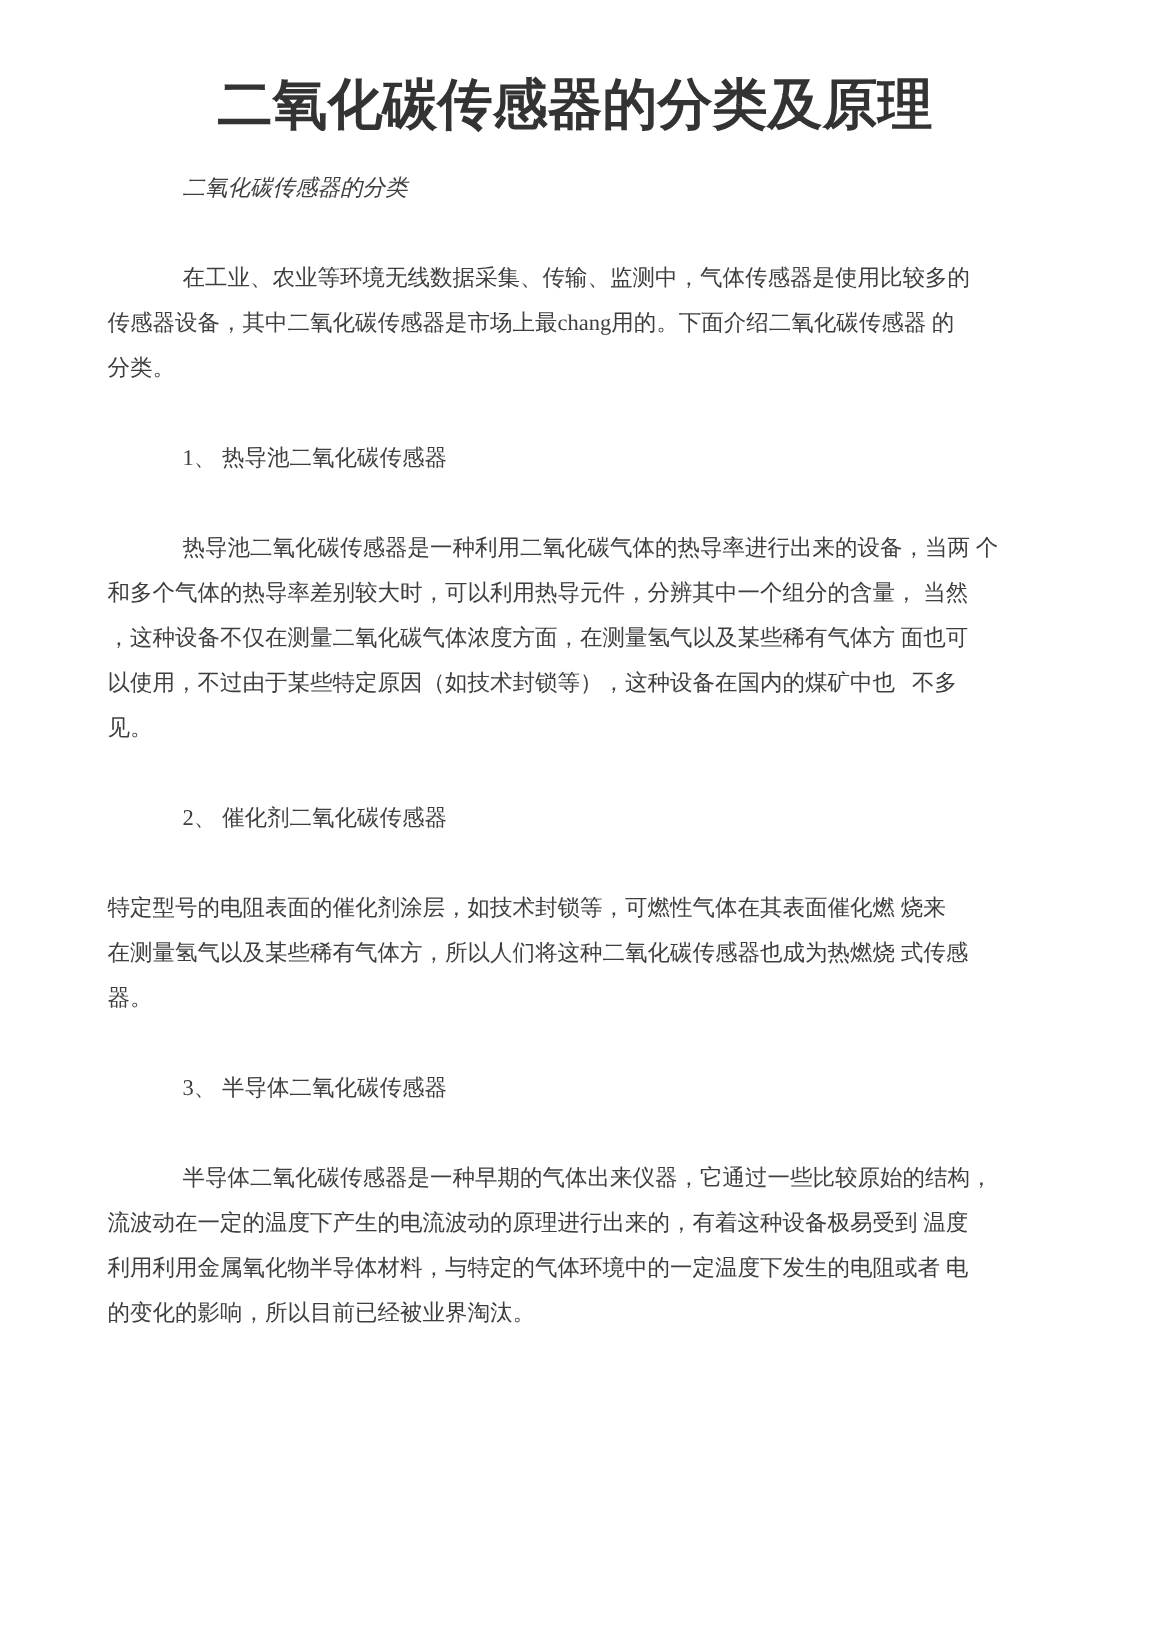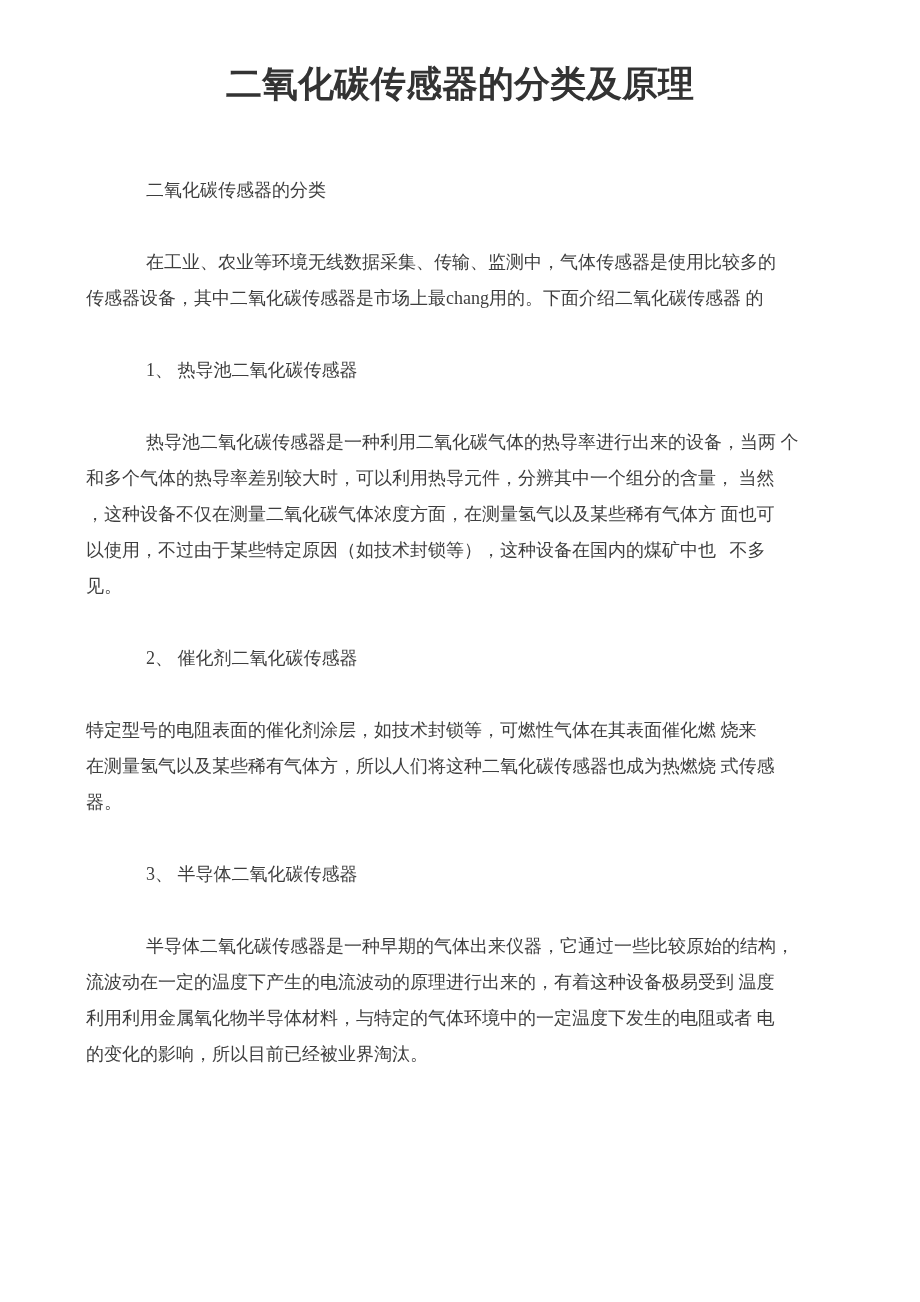--- a/index.html
+++ b/index.html
@@ -14,31 +14,32 @@
     background: #ffffff;
     overflow: hidden;
     font-family: "Liberation Serif", "DejaVu Serif", serif;
     color: #3e3e3e;
   }
   .doc-title {
     margin: 0;
     padding-top: 60px;
     height: 48px;
     line-height: 48px;
-    font-size: 36px;
+    font-size: 44px;
     font-weight: bold;
     text-align: center;
     color: #333333;
     white-space: pre;
   }
   .block {
     margin-top: 36px;
   }
   .block.first-block {
-    margin-top: 64px;
+    margin-top: 24px;
+    font-style: italic;
   }
   .line {
     white-space: pre;
     font-size: 18px;
     line-height: 36px;
     height: 36px;
     padding-left: 86px;
     color: #3e3e3e;
   }
   .line.indent {
@@ -52,20 +53,21 @@
 
   <h1 class="doc-title">二氧化碳传感器的分类及原理</h1>
 
   <div class="block first-block">
     <div class="line indent">二氧化碳传感器的分类</div>
   </div>
 
   <div class="block">
     <div class="line indent">在工业、农业等环境无线数据采集、传输、监测中，气体传感器是使用比较多的</div>
     <div class="line">传感器设备，其中二氧化碳传感器是市场上最chang用的。下面介绍二氧化碳传感器 的</div>
+    <div class="line">分类。</div>
   </div>
 
   <div class="block">
     <div class="line indent">1、 热导池二氧化碳传感器</div>
   </div>
 
   <div class="block">
     <div class="line indent">热导池二氧化碳传感器是一种利用二氧化碳气体的热导率进行出来的设备，当两 个</div>
     <div class="line">和多个气体的热导率差别较大时，可以利用热导元件，分辨其中一个组分的含量， 当然</div>
     <div class="line">，这种设备不仅在测量二氧化碳气体浓度方面，在测量氢气以及某些稀有气体方 面也可</div>

